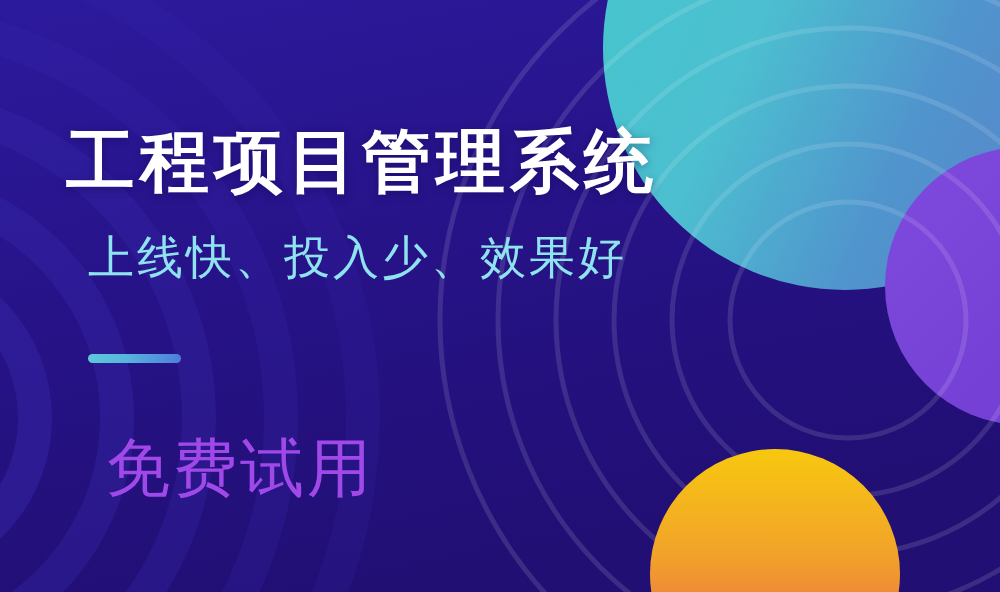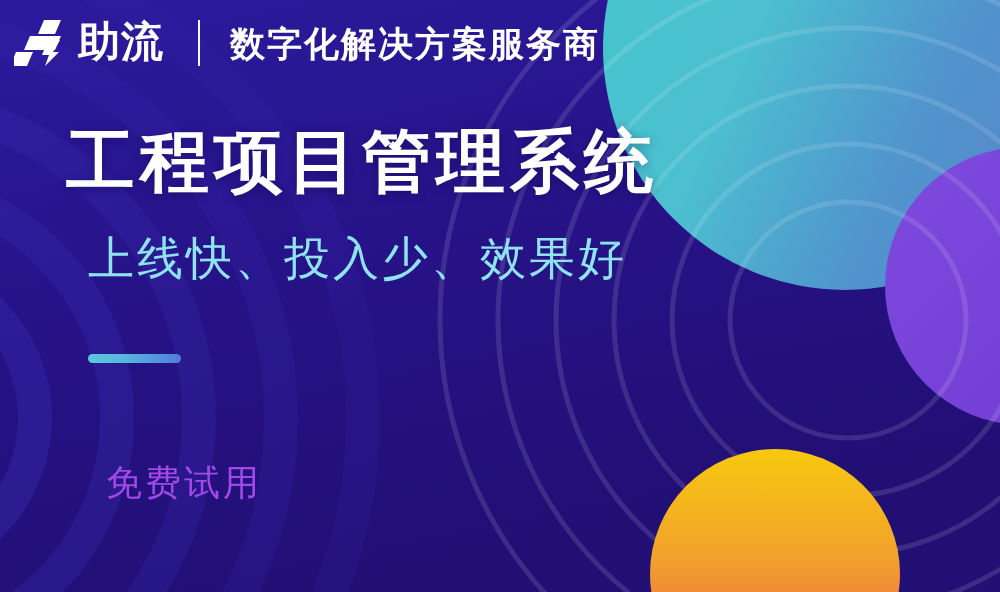--- a/index.html
+++ b/index.html
@@ -76,35 +76,36 @@
 
   .sub-title {
     position:absolute;
     left:88px; top:233px;
     color:#8fe3ef;
     font-size:46px;
     font-weight:500;
     letter-spacing:3px;
     line-height:1.1;
     white-space:nowrap;
+    font-family:Liberation Serif, serif;
   }
 
   .divider {
     position:absolute;
     left:88px; top:354px;
     width:93px; height:9px;
     border-radius:5px;
     background:linear-gradient(90deg,#5ec8da 0%, #56b6dd 40%, #4f7ddb 100%);
   }
 
   .cta {
     position:absolute;
-    left:106px; top:463px;
+    left:106px; top:433px;
     color:#a048e8;
-    font-size:36px;
+    font-size:64px;
     font-weight:500;
     letter-spacing:3px;
     line-height:1.1;
     white-space:nowrap;
   }
 </style>
 </head>
 <body>
 
 <div class="banner">
@@ -160,42 +161,20 @@
           <circle cx="848" cy="320" r="292"></circle>
           <circle cx="848" cy="320" r="350"></circle>
           <circle cx="848" cy="320" r="408"></circle>
         </g>
 
         <circle cx="775" cy="574" r="125" fill="url(#orangeGrad)"></circle>
       </g>
     </svg>
   </div>
 
-  <div class="header">
-
-    <div class="logo-mark">
-      <svg viewBox="0 0 58 58" xmlns="http://www.w3.org/2000/svg">
-        <g fill="#ffffff">
-
-          <polygon points="30,6 47,6 41,20 24,20"></polygon>
-          <polygon points="16,22 33,22 27,36 10,36"></polygon>
-          <polygon points="30,22 47,22 41,36 24,36"></polygon>
-          <polygon points="2,38 19,38 13,52 -4,52"></polygon>
-
-          <polygon points="34,26 46,26 39,38 45,38 31,52 35,41 28,41"></polygon>
-        </g>
-      </svg>
-    </div>
-
-    <div class="brand-name">助流</div>
-
-    <div class="sep-line"></div>
-
-    <div class="tagline">数字化解决方案服务商</div>
-  </div>
 
   <div class="copy">
 
     <div class="main-title">工程项目管理系统</div>
 
     <div class="sub-title">上线快、投入少、效果好</div>
 
     <div class="divider"></div>
 
     <div class="cta">免费试用</div>

